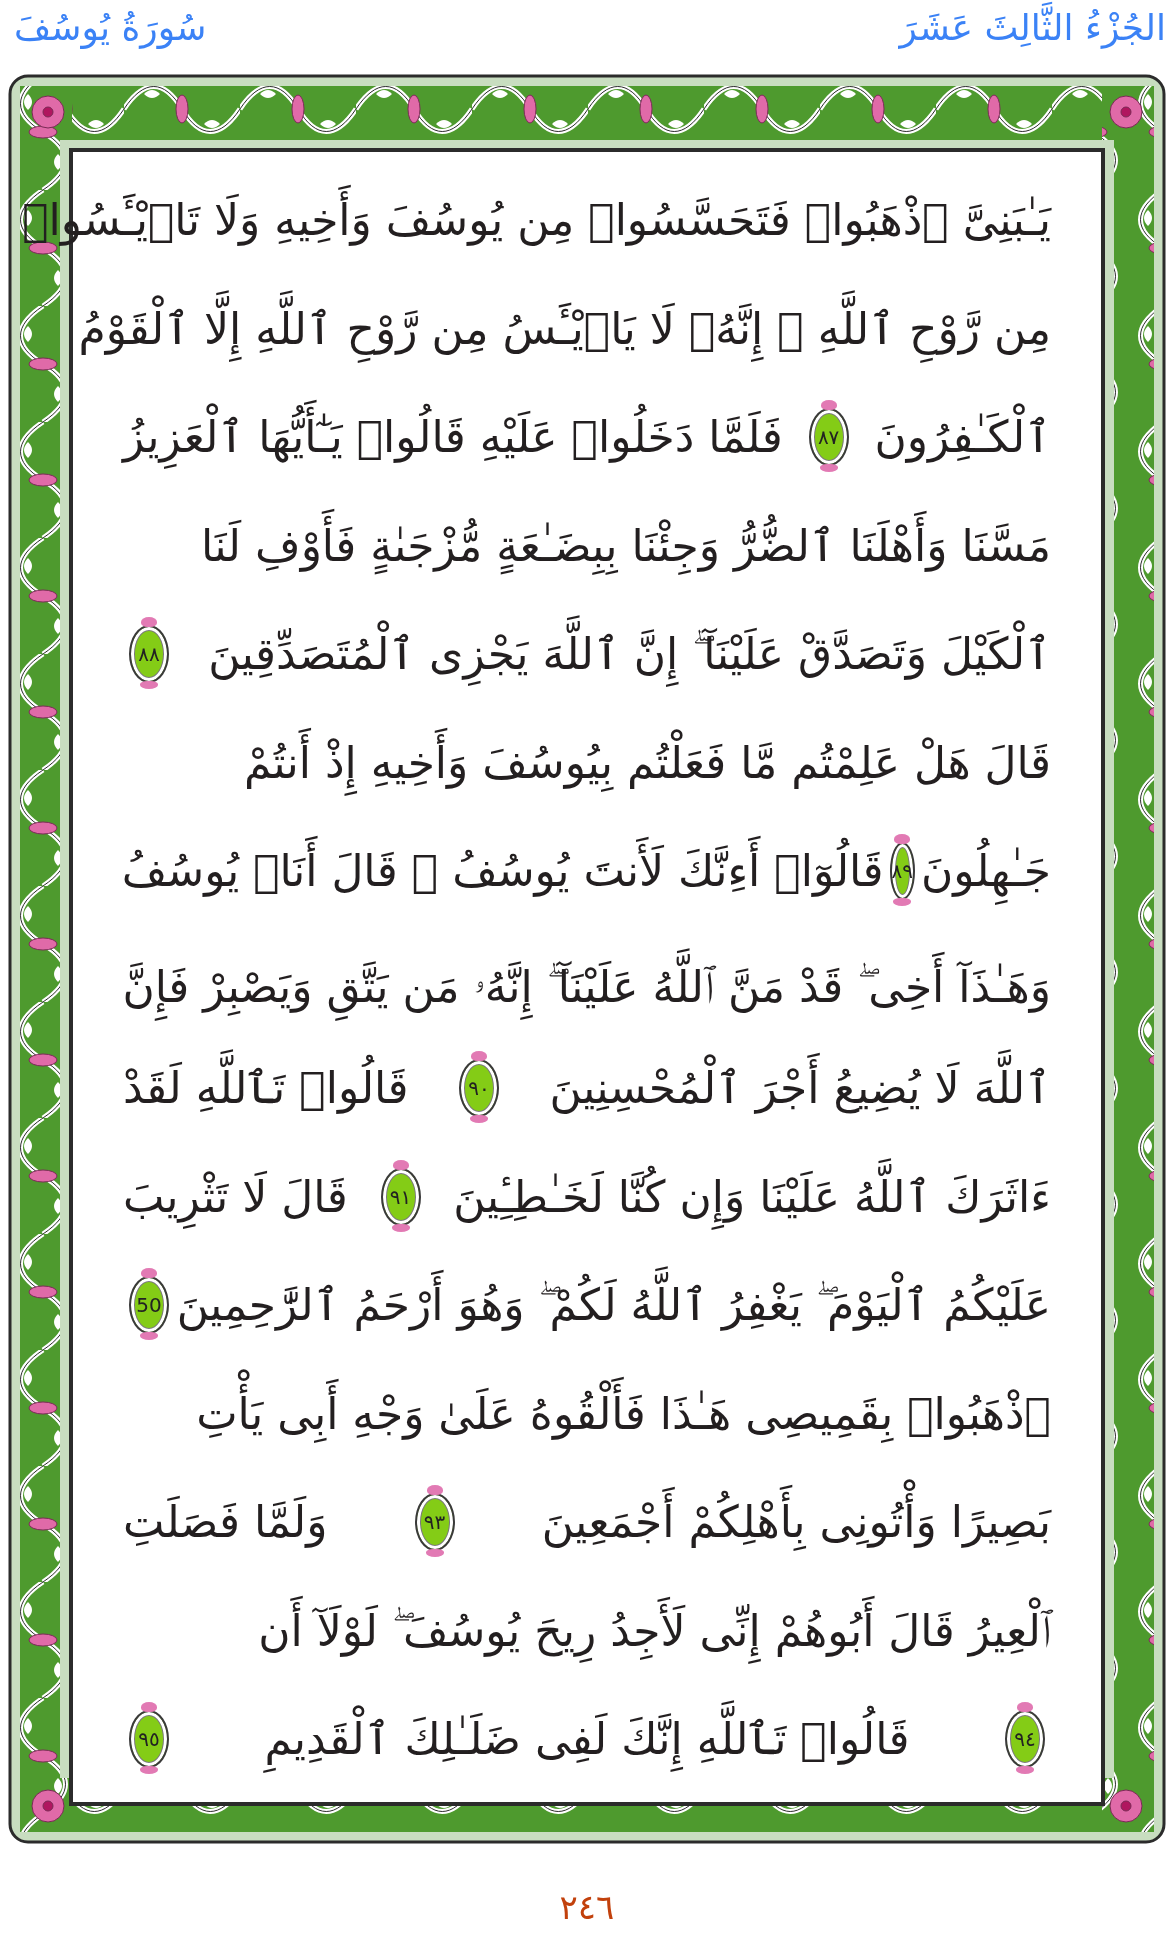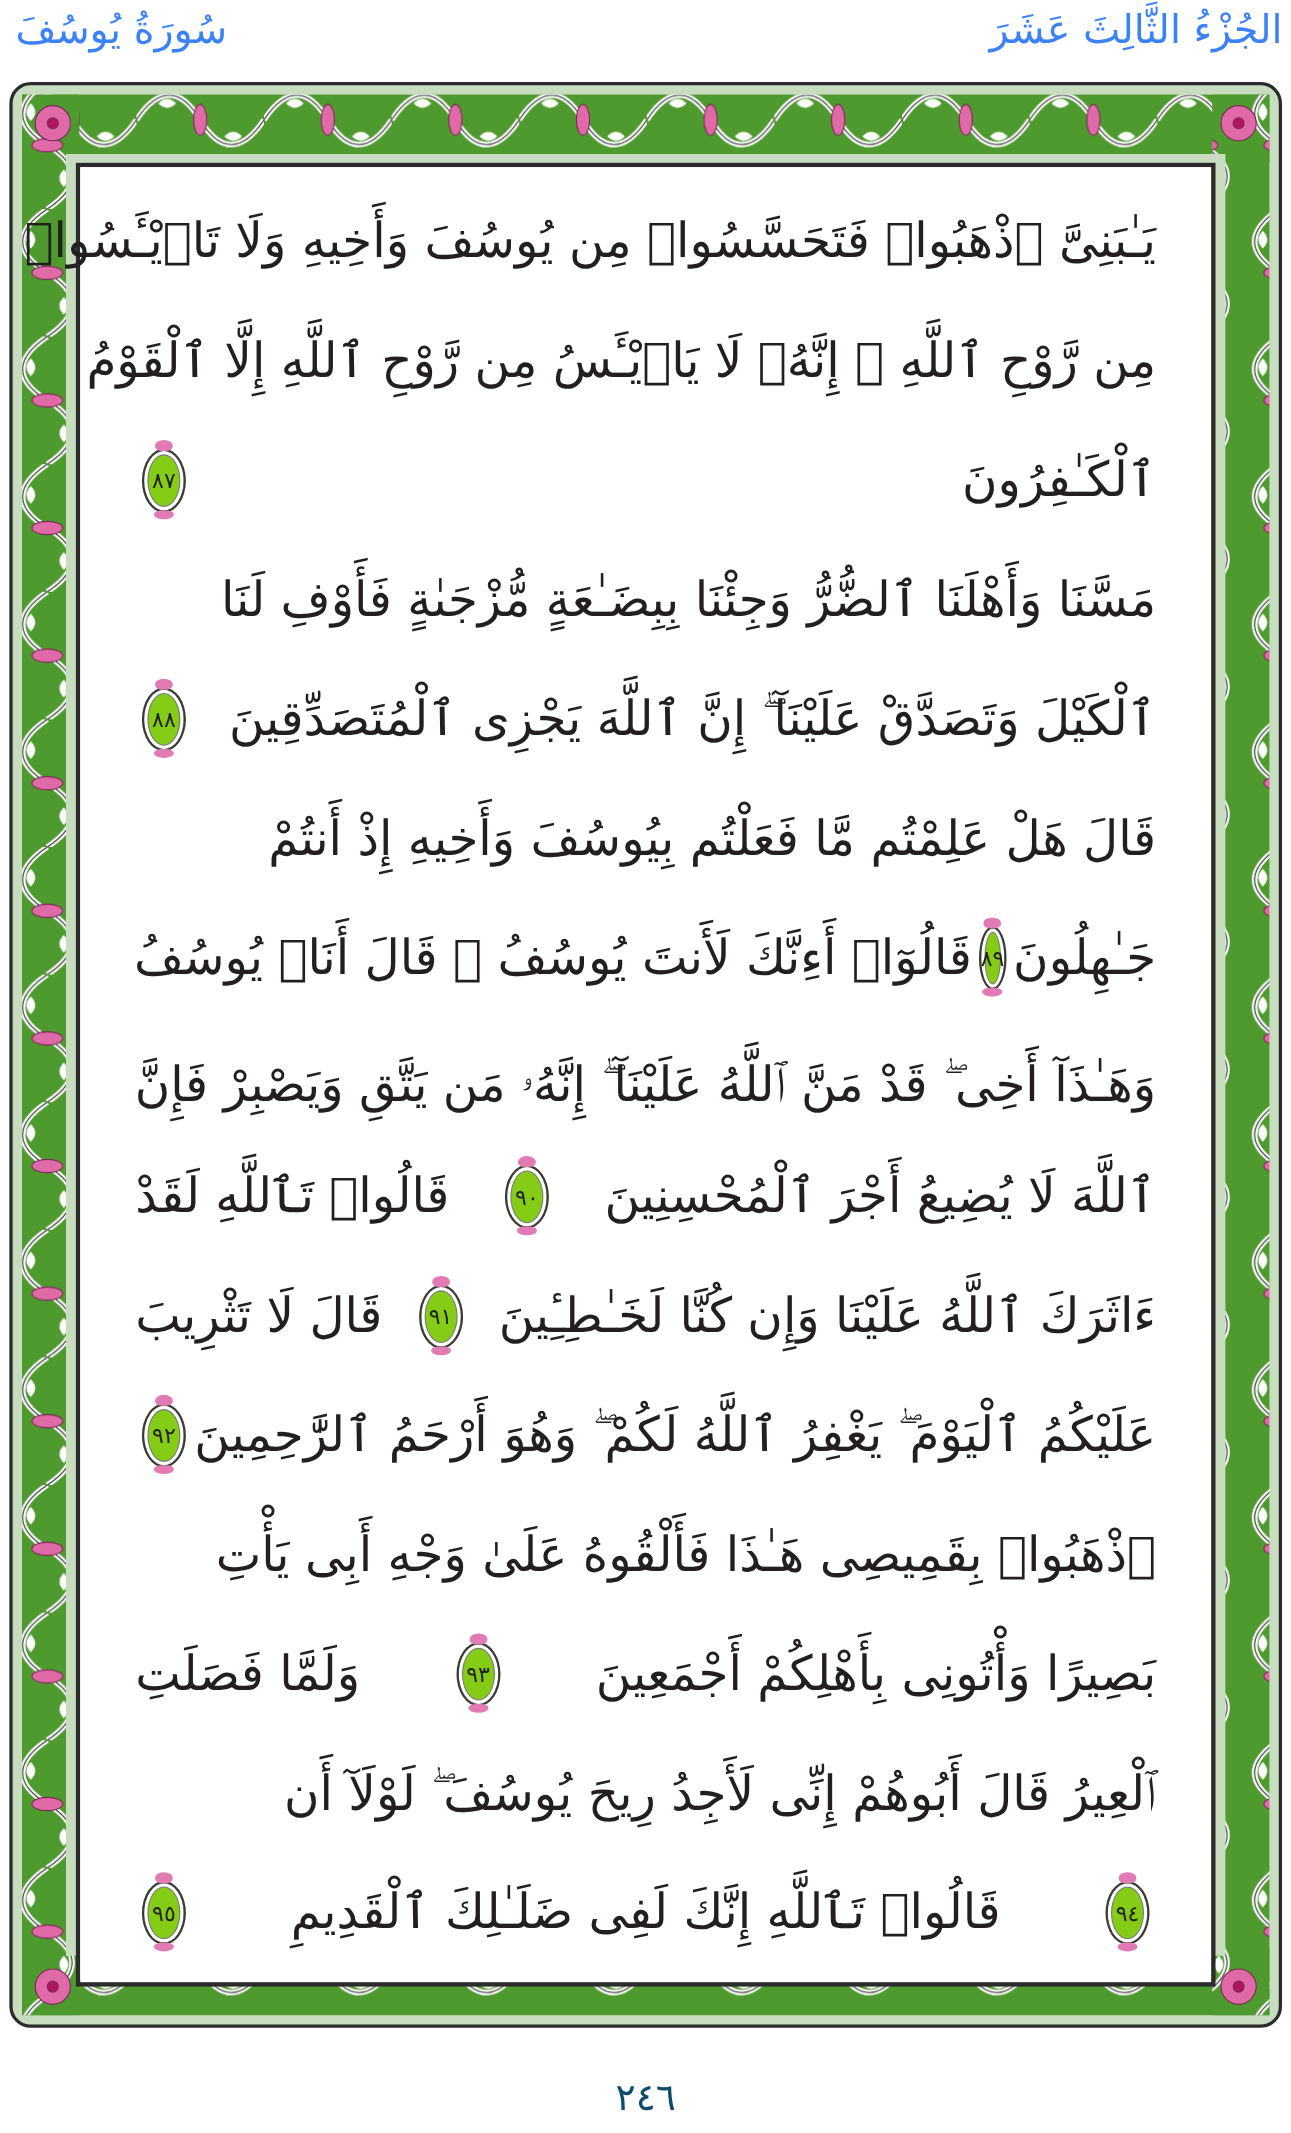--- a/index.html
+++ b/index.html
@@ -28,21 +28,21 @@
     display:inline-flex; align-items:center; justify-content:center;
     width:36px; height:54px; margin:0 6px;
     border:2.5px solid #3a3a3a; border-radius:50%/50%;
     background:#84cc16; position:relative;
     font-family:"DejaVu Sans", sans-serif; font-size:20px; color:#222; line-height:1;
     box-shadow: inset 0 0 0 3px #ffffff, inset 0 0 0 4px #7a7a7a;
   }
   .ayah::before { content:""; position:absolute; top:-10px; left:50%; width:16px; height:10px; margin-left:-8px; background:#e27ab4; border-radius:50% 50% 40% 40%; }
   .ayah::after { content:""; position:absolute; bottom:-8px; left:50%; width:18px; height:8px; margin-left:-9px; background:#e27ab4; border-radius:40% 40% 50% 50%; }
 
-  .page-num { position:absolute; top:1882px; left:0; width:1174px; text-align:center; font-family:"DejaVu Sans", sans-serif; font-size:34px; color:#0c4a6e; line-height:50px; }
+  .page-num { position:absolute; top:1882px; left:0; width:1174px; text-align:center; font-family:"DejaVu Sans", sans-serif; font-size:34px; color:#c2410c; line-height:50px; }
 </style>
 </head>
 <body>
 
 <div class="hdr hdr-juz">الجُزْءُ الثَّالِثَ عَشَرَ</div>
 <div class="hdr hdr-surah">سُورَةُ يُوسُفَ</div>
 
 <div class="frame-outer">
   <svg width="1158" height="1770" viewBox="0 0 1158 1770" xmlns="http://www.w3.org/2000/svg">
     <defs>
@@ -100,20 +100,21 @@
   <div class="lines" id="lines">
       <div class="line" style="top: 14px;">
         <span class="seg">يَـٰبَنِىَّ ٱذْهَبُوا۟ فَتَحَسَّسُوا۟ مِن يُوسُفَ وَأَخِيهِ وَلَا تَا۟يْـَٔسُوا۟</span>
       </div>
       <div class="line" style="top: 122.5px;">
         <span class="seg">مِن رَّوْحِ ٱللَّهِ ۖ إِنَّهُۥ لَا يَا۟يْـَٔسُ مِن رَّوْحِ ٱللَّهِ إِلَّا ٱلْقَوْمُ</span>
       </div>
       <div class="line" style="top: 231px;">
         <span class="seg">ٱلْكَـٰفِرُونَ</span>
         <span class="ayah">٨٧</span>
+        <span class="seg">فَلَمَّا دَخَلُوا۟ عَلَيْهِ قَالُوا۟ يَـٰٓأَيُّهَا ٱلْعَزِيزُ</span>
       </div>
       <div class="line" style="top: 339.5px;">
         <span class="seg">مَسَّنَا وَأَهْلَنَا ٱلضُّرُّ وَجِئْنَا بِبِضَـٰعَةٍ مُّزْجَىٰةٍ فَأَوْفِ لَنَا</span>
       </div>
       <div class="line" style="top: 448px;">
         <span class="seg">ٱلْكَيْلَ وَتَصَدَّقْ عَلَيْنَآ ۖ إِنَّ ٱللَّهَ يَجْزِى ٱلْمُتَصَدِّقِينَ</span>
         <span class="ayah">٨٨</span>
       </div>
       <div class="line" style="top: 556.5px;">
         <span class="seg">قَالَ هَلْ عَلِمْتُم مَّا فَعَلْتُم بِيُوسُفَ وَأَخِيهِ إِذْ أَنتُمْ</span>
@@ -131,21 +132,21 @@
         <span class="ayah">٩٠</span>
         <span class="seg">قَالُوا۟ تَٱللَّهِ لَقَدْ</span>
       </div>
       <div class="line" style="top: 990.5px;">
         <span class="seg">ءَاثَرَكَ ٱللَّهُ عَلَيْنَا وَإِن كُنَّا لَخَـٰطِـِٔينَ</span>
         <span class="ayah">٩١</span>
         <span class="seg">قَالَ لَا تَثْرِيبَ</span>
       </div>
       <div class="line" style="top: 1099px;">
         <span class="seg">عَلَيْكُمُ ٱلْيَوْمَ ۖ يَغْفِرُ ٱللَّهُ لَكُمْ ۖ وَهُوَ أَرْحَمُ ٱلرَّٰحِمِينَ</span>
-        <span class="ayah">٩٢</span>
+        <span class="ayah">50</span>
       </div>
       <div class="line" style="top: 1207.5px;">
         <span class="seg">ٱذْهَبُوا۟ بِقَمِيصِى هَـٰذَا فَأَلْقُوهُ عَلَىٰ وَجْهِ أَبِى يَأْتِ</span>
       </div>
       <div class="line" style="top: 1316px;">
         <span class="seg">بَصِيرًا وَأْتُونِى بِأَهْلِكُمْ أَجْمَعِينَ</span>
         <span class="ayah">٩٣</span>
         <span class="seg">وَلَمَّا فَصَلَتِ</span>
       </div>
       <div class="line" style="top: 1424.5px;">

